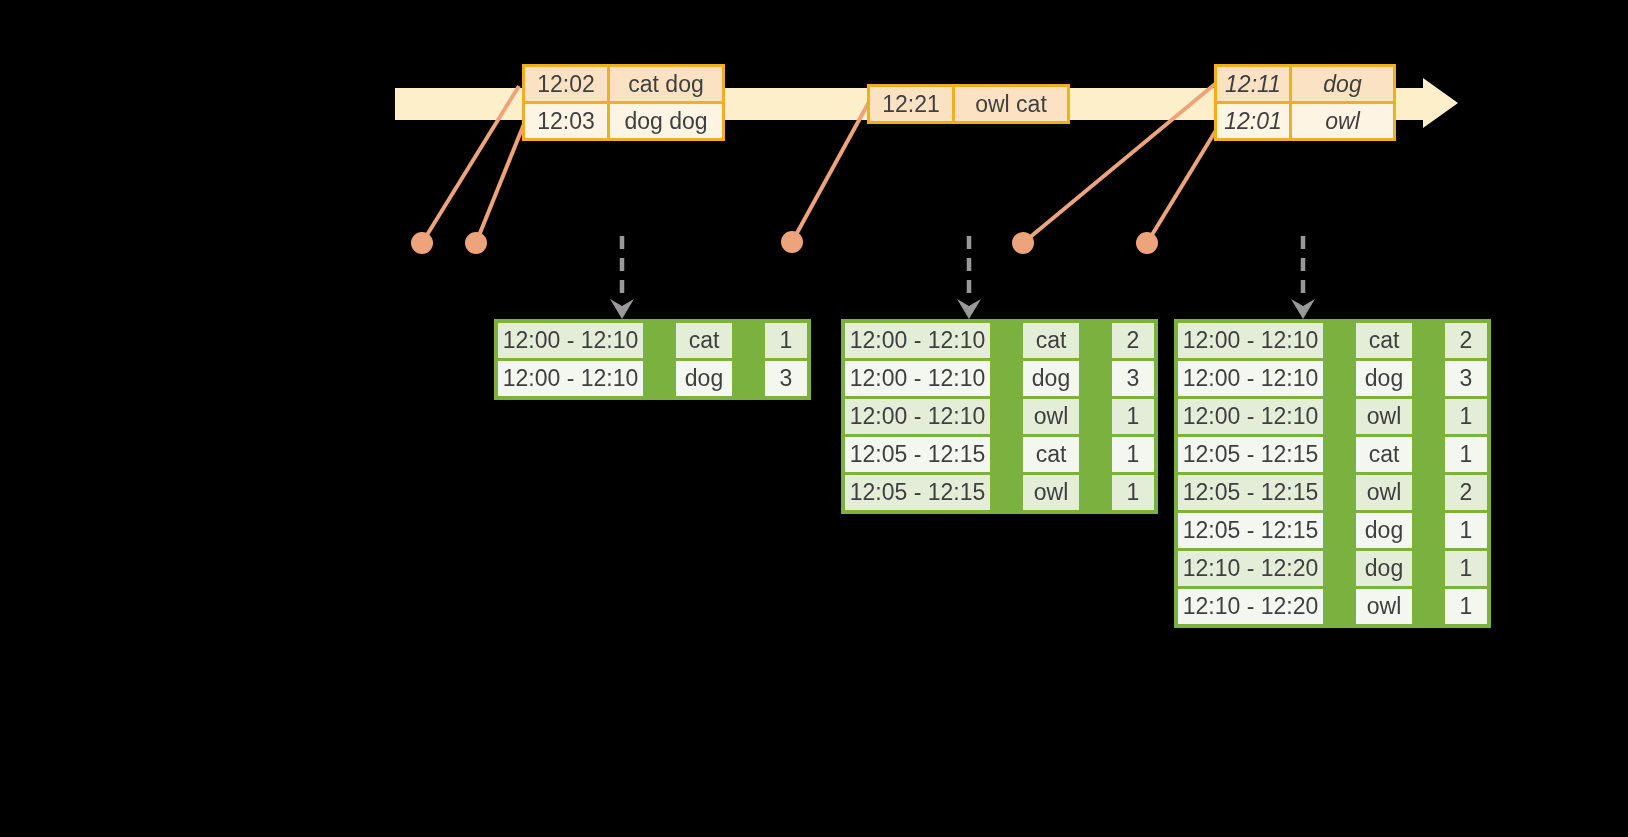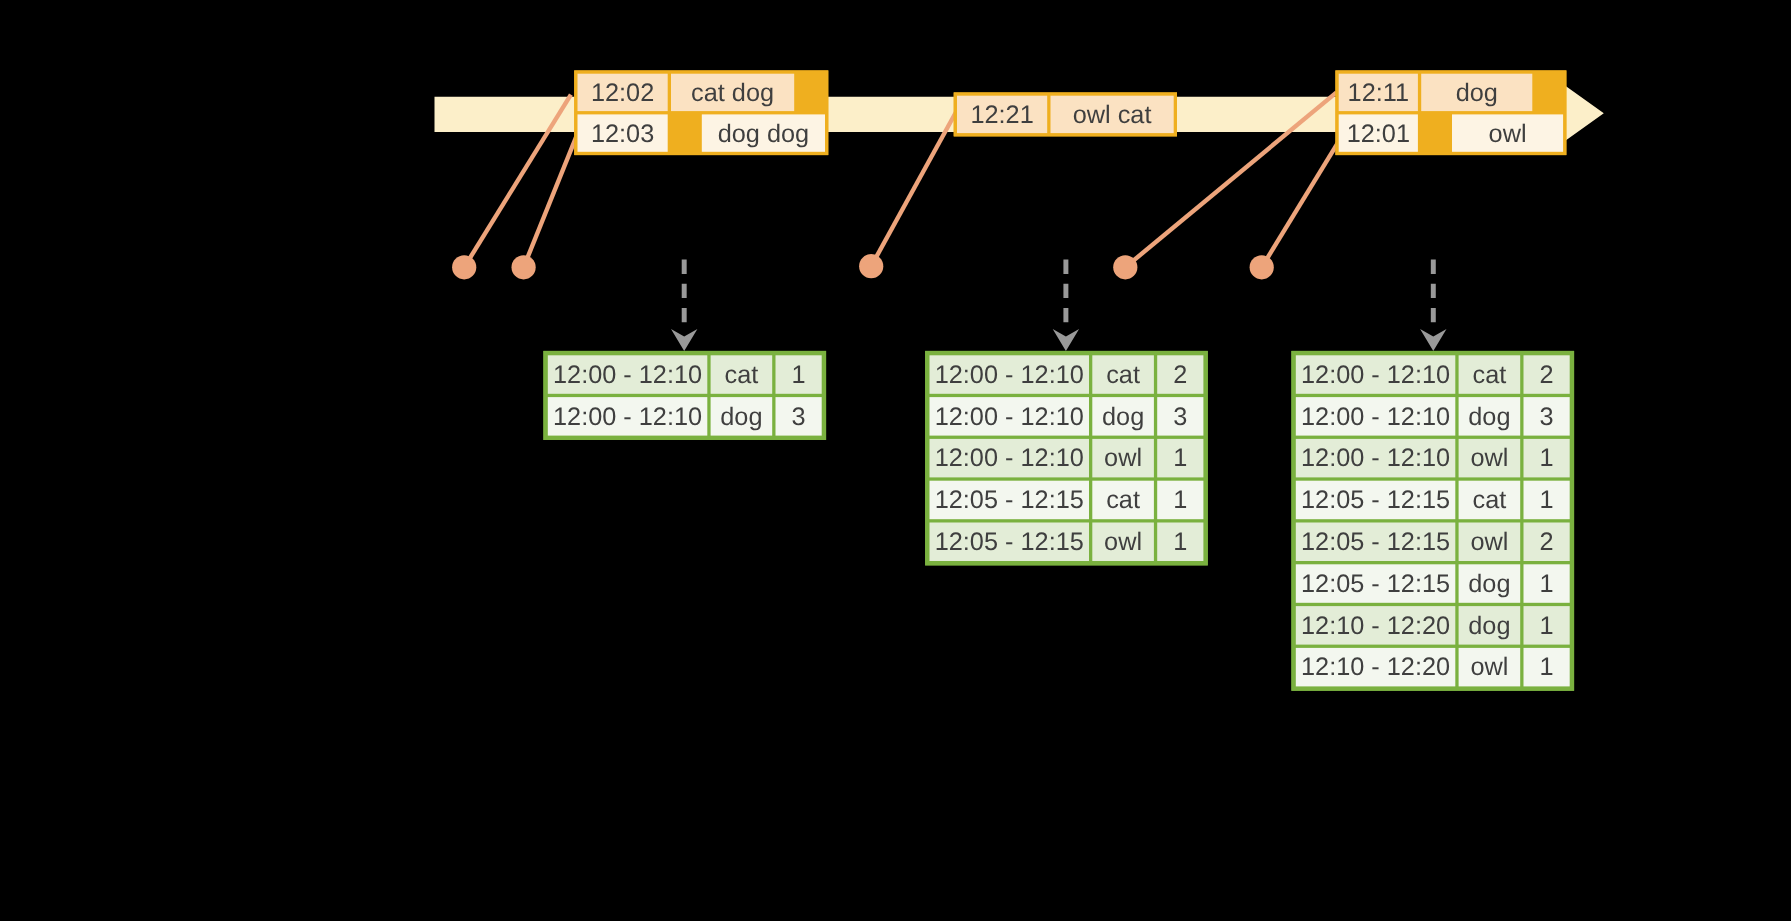--- a/index.html
+++ b/index.html
@@ -20,44 +20,44 @@
   .trigger-head{fill:var(--trigger-arrow-gray,#999);}
 
   
   .event-table{
     position:absolute;
     border:3px solid var(--event-border,#efaf1f);
     background:var(--event-border,#efaf1f);
     font-size:23px;
   }
   .e-row{display:flex;}
-  .e-row + .e-row{margin-top:3px;gap:28px;}
+  .e-row + .e-row{margin-top:3px;}
   .e-row.peach .cell{background:var(--event-row-peach,#fbe2c2);}
   .e-row.cream .cell{background:var(--event-row-cream,#fdf4e4);}
   .cell{
     display:flex;align-items:center;justify-content:center;
     height:34px;
   }
   .e-time{width:82px;}
   .e-words{width:112px;margin-left:3px;}
   .et3 .e-time{width:72px;}
   .et3 .e-words{width:101px;}
 
   .et1{left:522px;top:64px;}
   .et2{left:867px;top:84px;}
-  .et3{left:1214px;top:64px;}
+  .et3{left:1214px;top:64px;font-style:italic;}
 
   
   .result-table{
     position:absolute;
     border:4px solid var(--result-border,#7ab13f);
     background:var(--result-border,#7ab13f);
     font-size:23px;
   }
-  .r-row{display:flex;}
+  .r-row{display:flex;gap:30px;}
   .r-row + .r-row{margin-top:3px;}
   .r-row.dark .cell{background:var(--result-row-dark,#e2ecd6);}
   .r-row.light .cell{background:var(--result-row-light,#f2f6ec);}
   .r-row .cell{height:35px;}
   .r-window{width:145px;}
   .r-word{width:56px;margin-left:3px;}
   .r-count{width:42px;margin-left:3px;}
 
   .rt1{left:494px;top:319px;}
   .rt2{left:841px;top:319px;}

